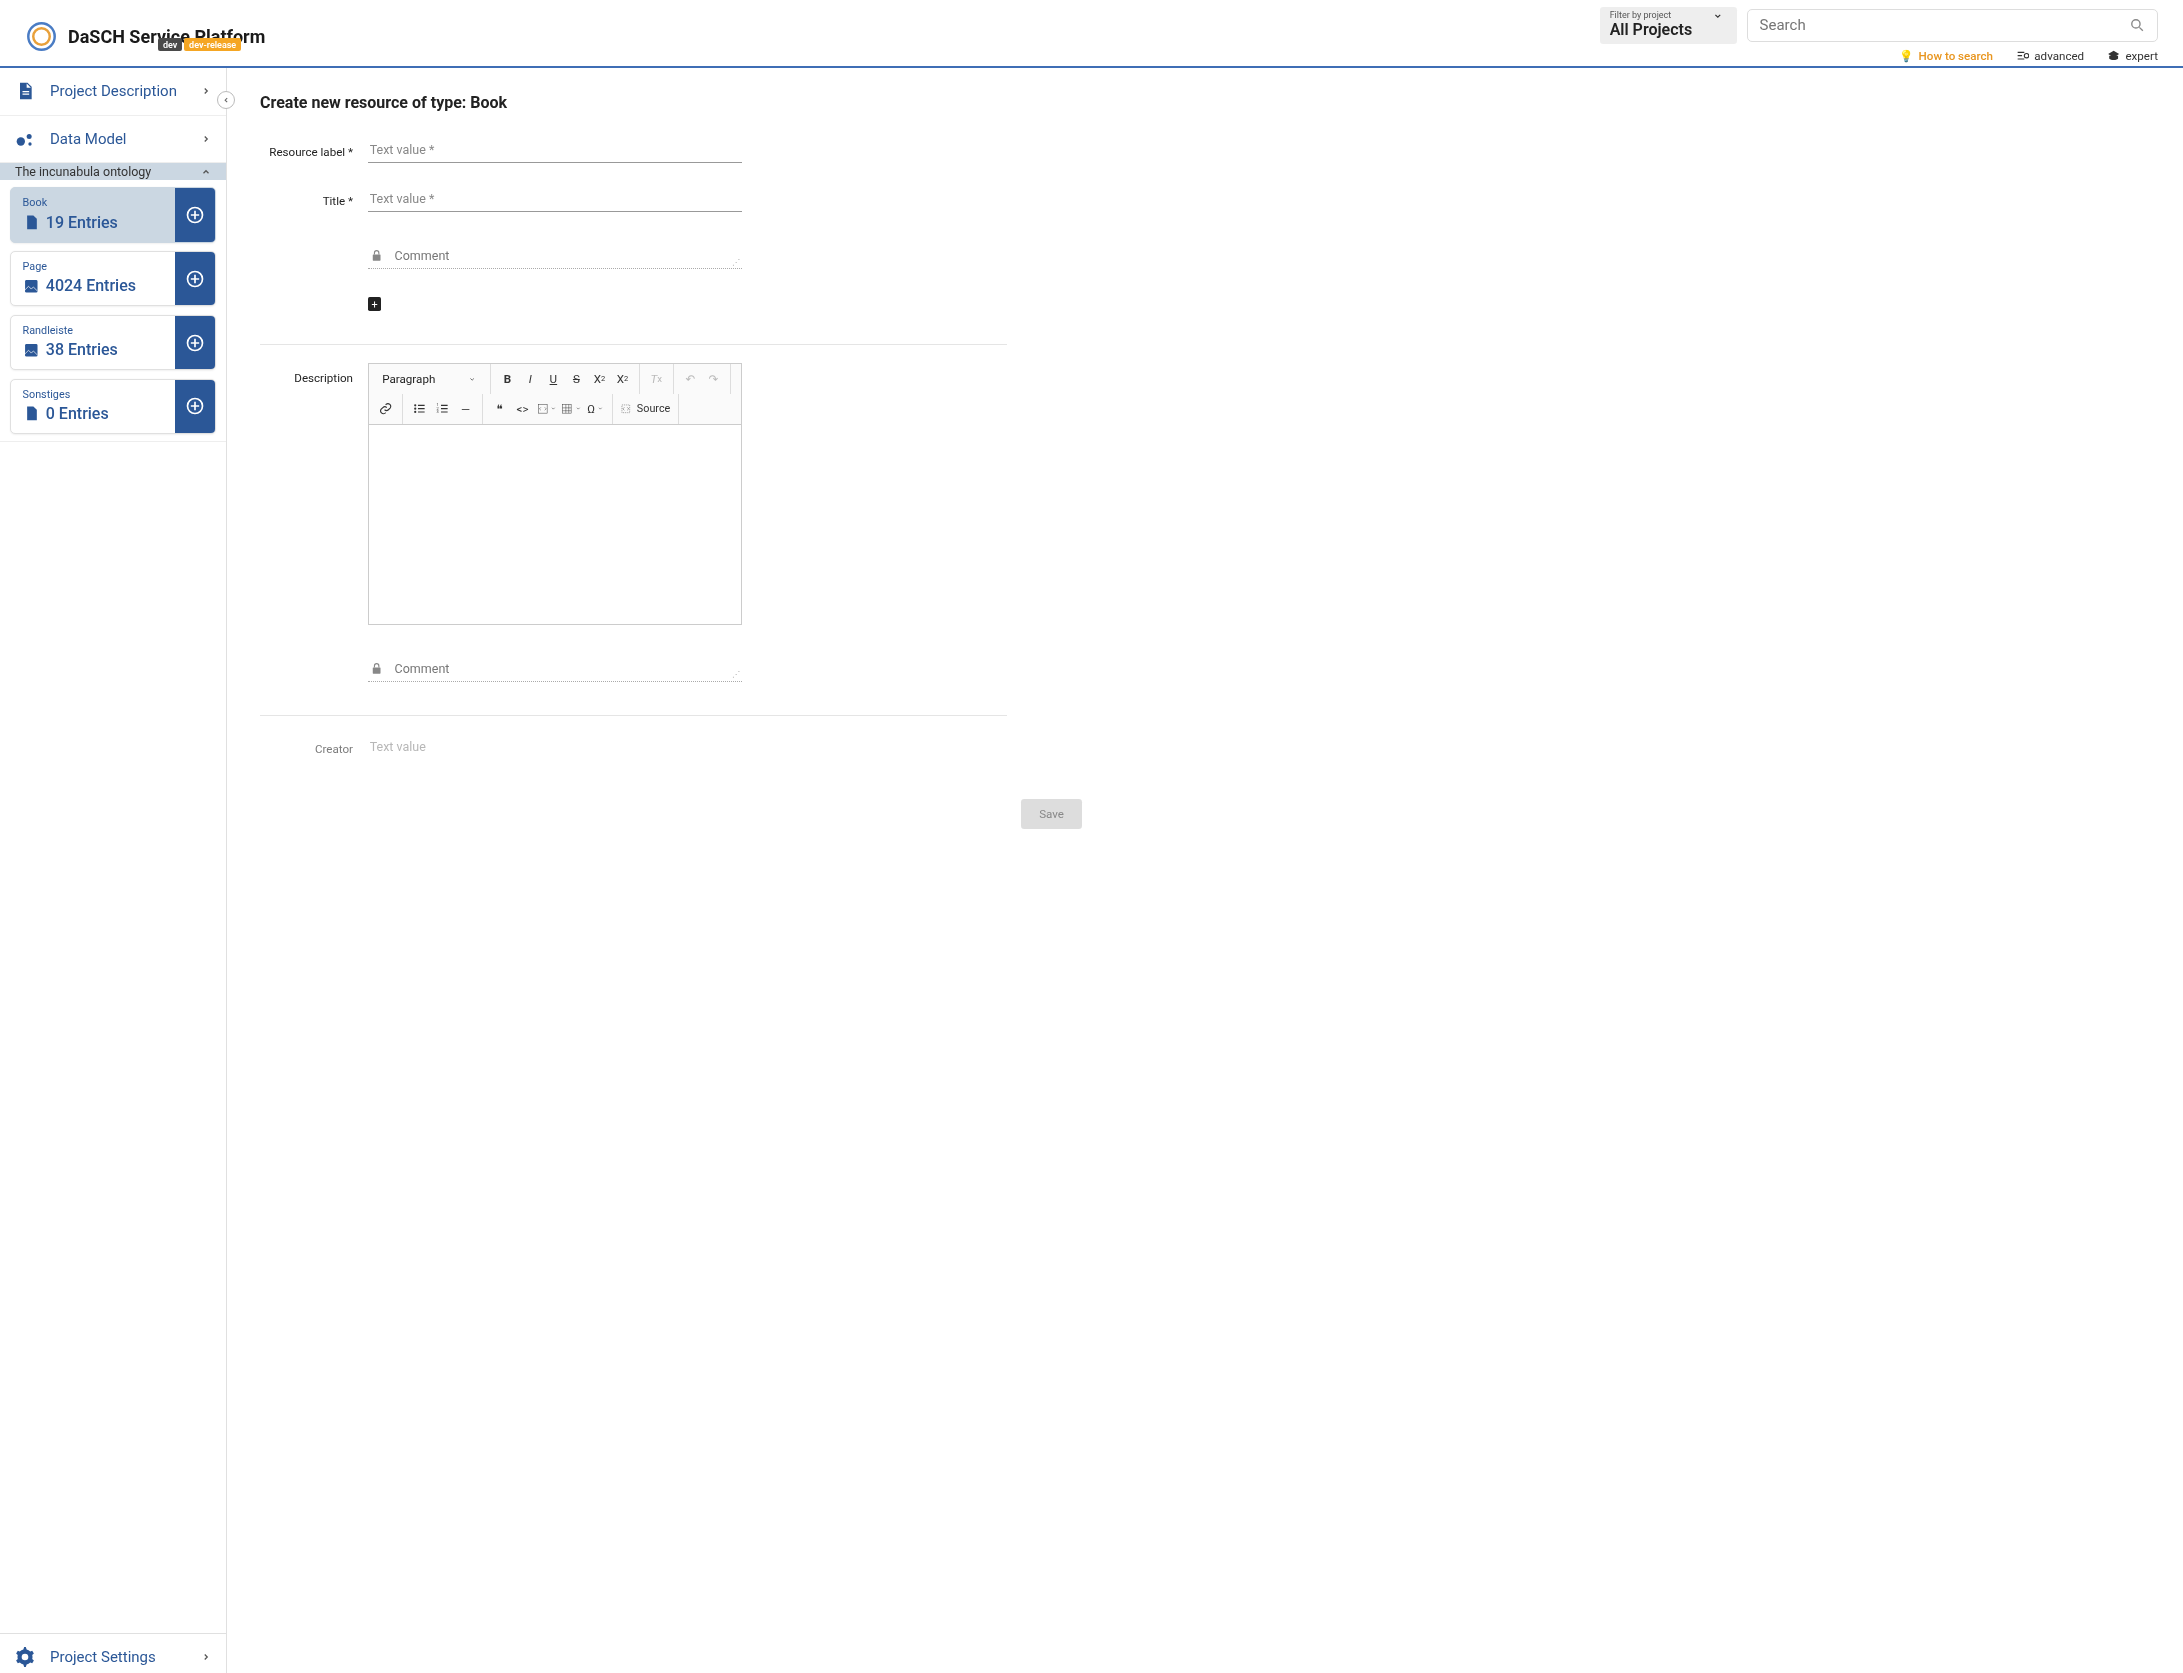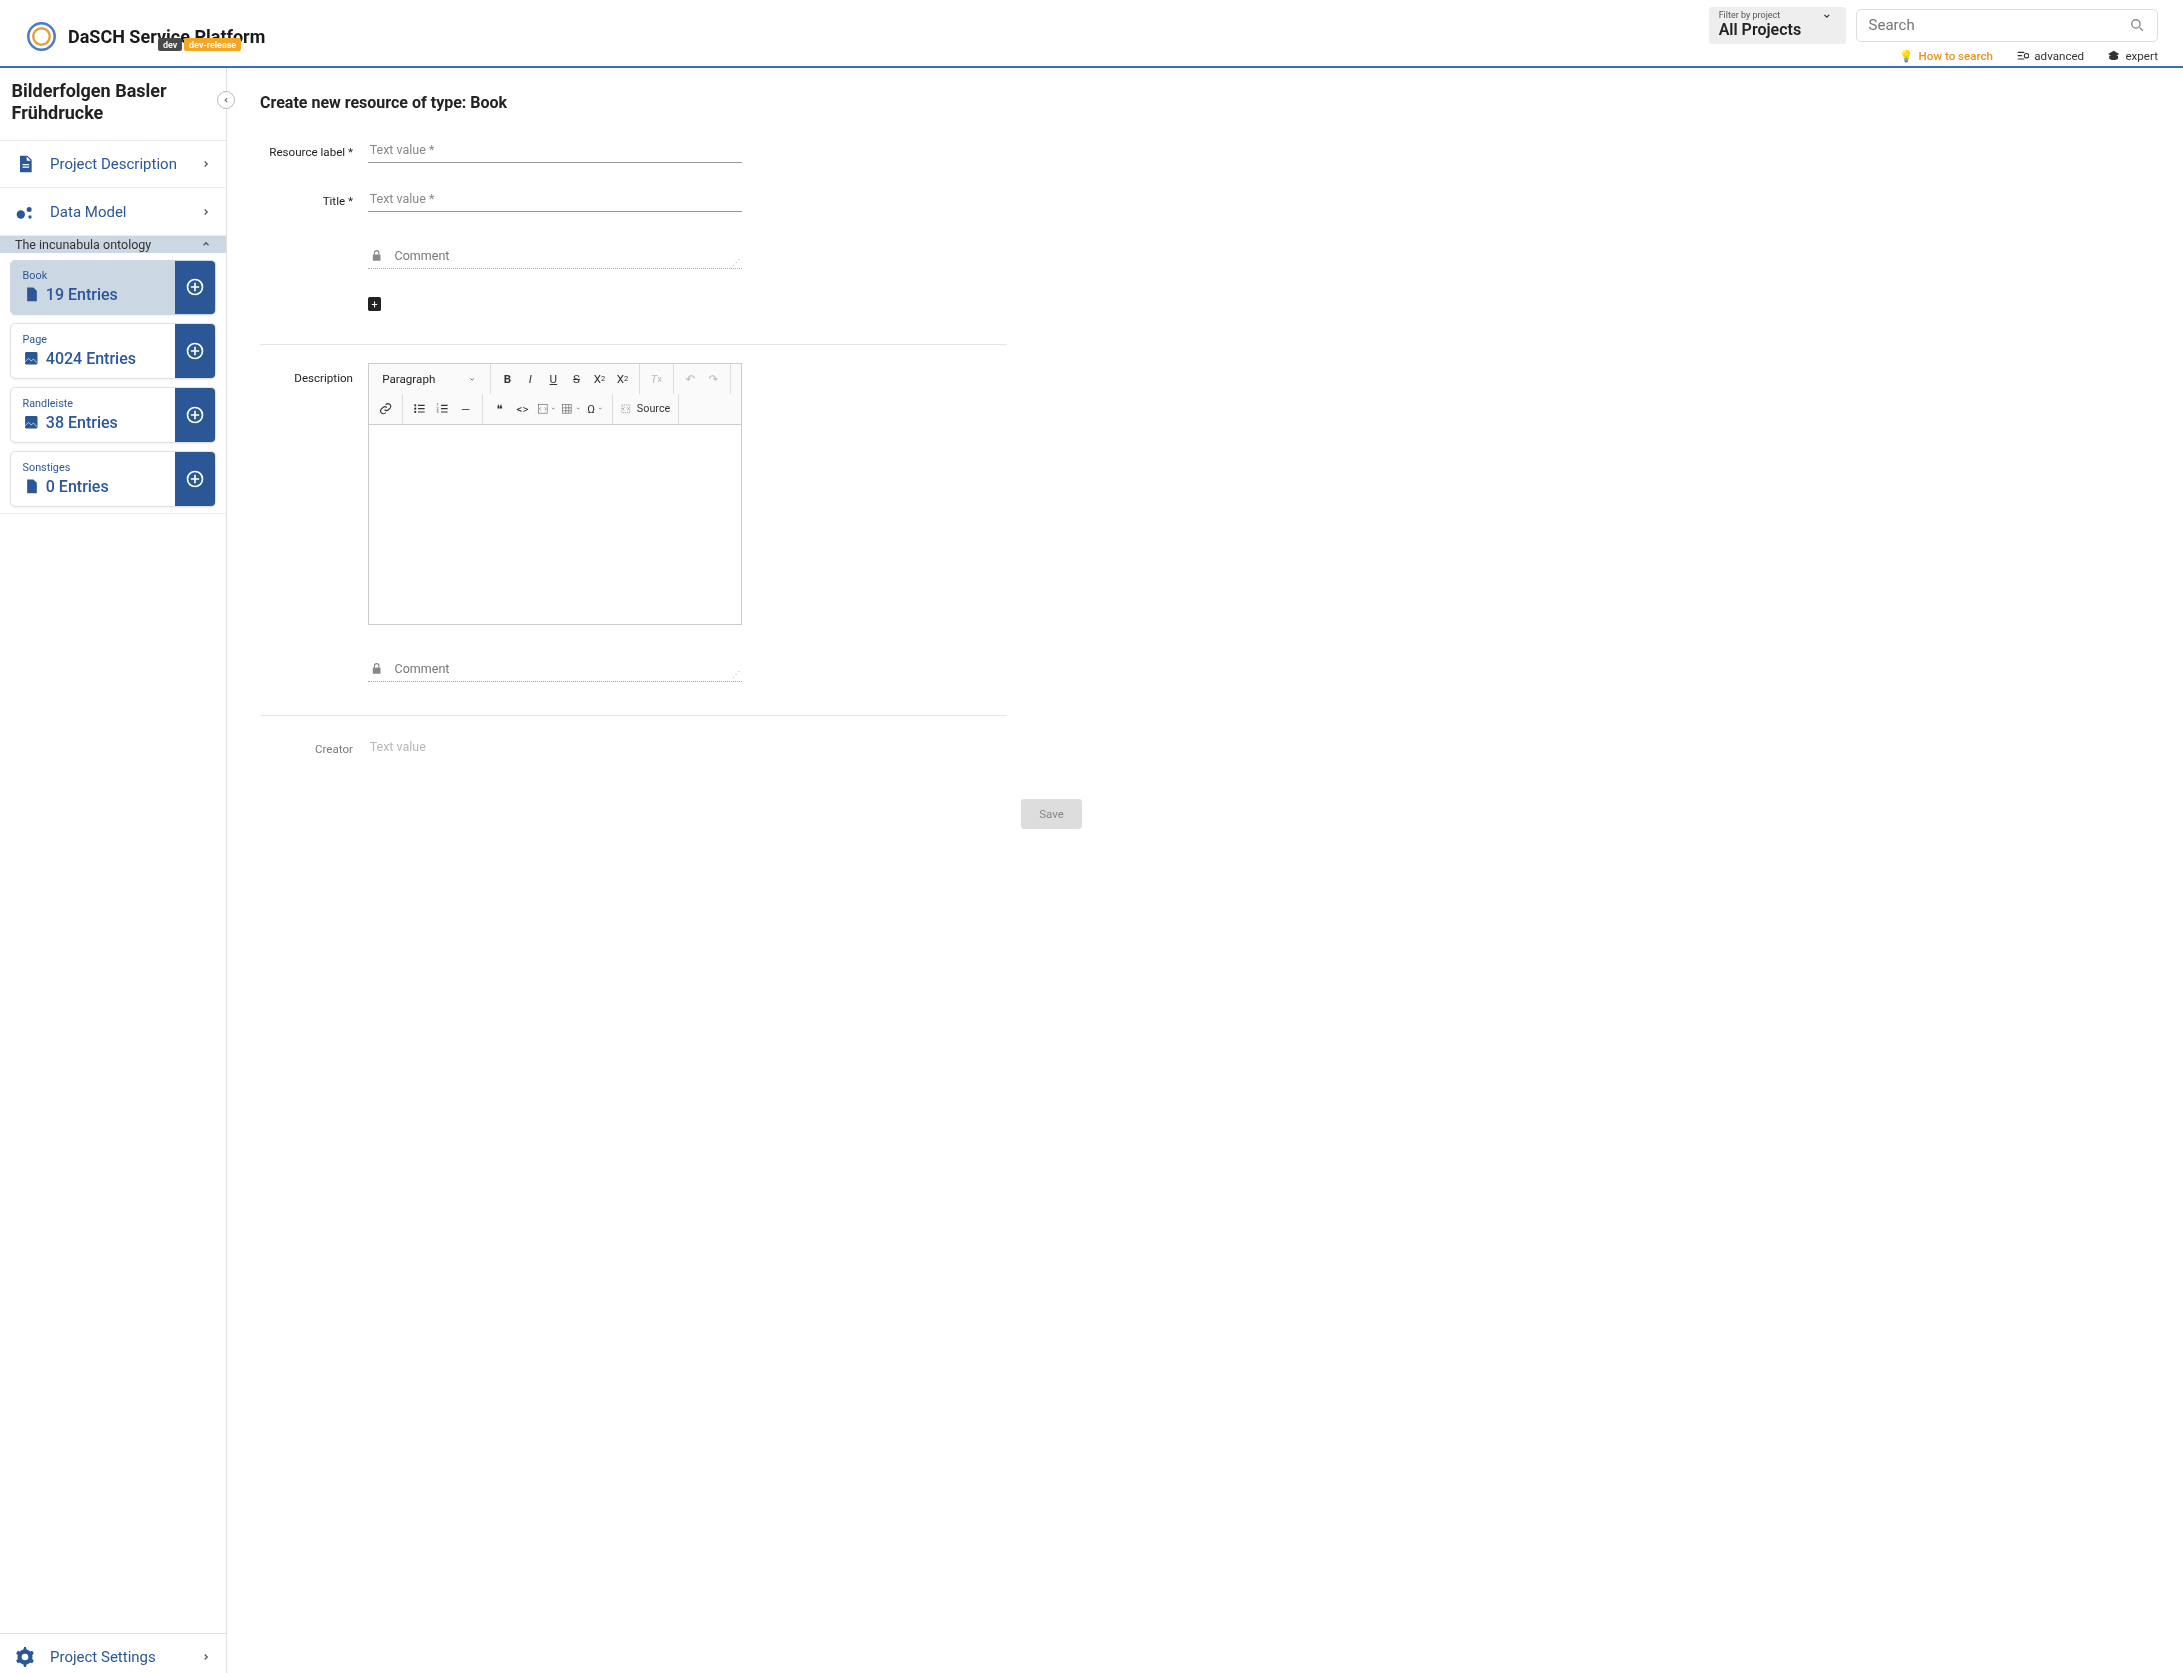--- a/index.html
+++ b/index.html
@@ -11,21 +11,21 @@
 .brand{font-size:18px;font-weight:700;color:#1a1a1a}
 .badges{position:absolute;left:158px;top:38px;display:flex;gap:1.7px}
 .badge{font-size:9px;padding:1.7px 5px;border-radius:2px;color:#fff;font-weight:600}
 .badge.dev{background:#4a4a4a}
 .badge.rel{background:#f5a623}
 .header-right{margin-left:auto;display:flex;flex-direction:column;align-items:flex-end}
 .search-row{display:flex;align-items:center;gap:10px}
 .filter-box{background:#eee;border-radius:3.3px;padding:3.3px 13.3px 5px 10px;display:flex;gap:20px;cursor:pointer}
 .filter-box .small{font-size:9px;color:#555}
 .filter-box .val{font-size:16px;font-weight:600;color:#222}
-.search-box{width:302px;border:0.8px solid #ddd;border-radius:5px;padding:6.6px 11.6px;display:flex;align-items:center}
+.search-box{width:411px;border:0.8px solid #ddd;border-radius:5px;padding:6.6px 11.6px;display:flex;align-items:center}
 .search-box input{flex:1;border:none;outline:none;font-size:15px;color:#888;background:transparent}
 .links-row{display:flex;gap:23px;align-items:center;padding:5px 0 3.3px 0;font-size:11.6px}
 .link-how{color:#e8951e;font-weight:500;display:flex;align-items:center;gap:5px}
 .link-adv,.link-exp{color:#333;display:flex;align-items:center;gap:5px}
 .main{display:flex;height:calc(100vh - 60px)}
 .sidebar{width:227px;border-right:0.8px solid #e0e0e0;display:flex;flex-direction:column;position:relative}
 .proj-title{padding:11.6px 16.6px 15px 11.6px;font-size:18px;font-weight:700;color:#222;border-bottom:0.8px solid #e8e8e8;line-height:1.25}
 .collapse-btn{position:absolute;right:-9px;top:23px;width:18px;height:18px;border:0.8px solid #bbb;border-radius:50%;background:#fff;display:flex;align-items:center;justify-content:center;cursor:pointer}
 .nav-item{display:flex;align-items:center;padding:13.3px 15px;gap:15px;cursor:pointer;border-bottom:0.8px solid #eee}
 .nav-item .icon{width:20px;height:20px;color:#2b5797}
@@ -128,21 +128,20 @@
             </svg>
         </span>
         <span>expert</span>
       </span>
     </div>
   </div>
 </div>
 
 <div class="main">
   <div class="sidebar">
-    <div class="proj-title">Bilderfolgen Basler Frühdrucke</div>
     <div class="collapse-btn">
       <svg width="8.3" height="8.3" viewBox="0 0 24 24">
           <path d="M15 6l-6 6 6 6" stroke="#666" stroke-width="3" fill="none"></path>
         </svg>
     </div>
 
     <div class="nav-item">
       <span class="icon">
         <svg width="20" height="20" viewBox="0 0 24 24" fill="#2b5797">
             <path d="M6 2h9l5 5v15H6V2zm8 1v5h5"></path>

